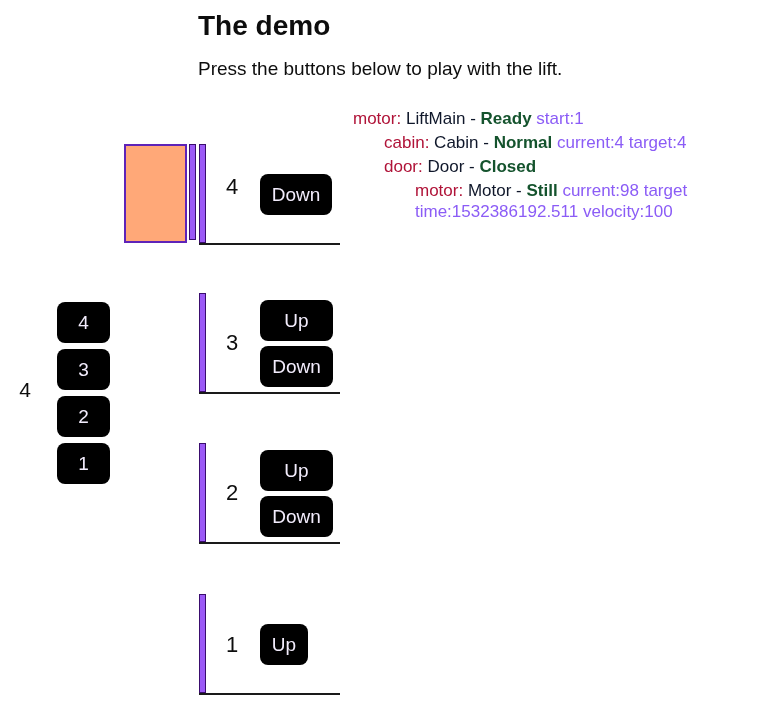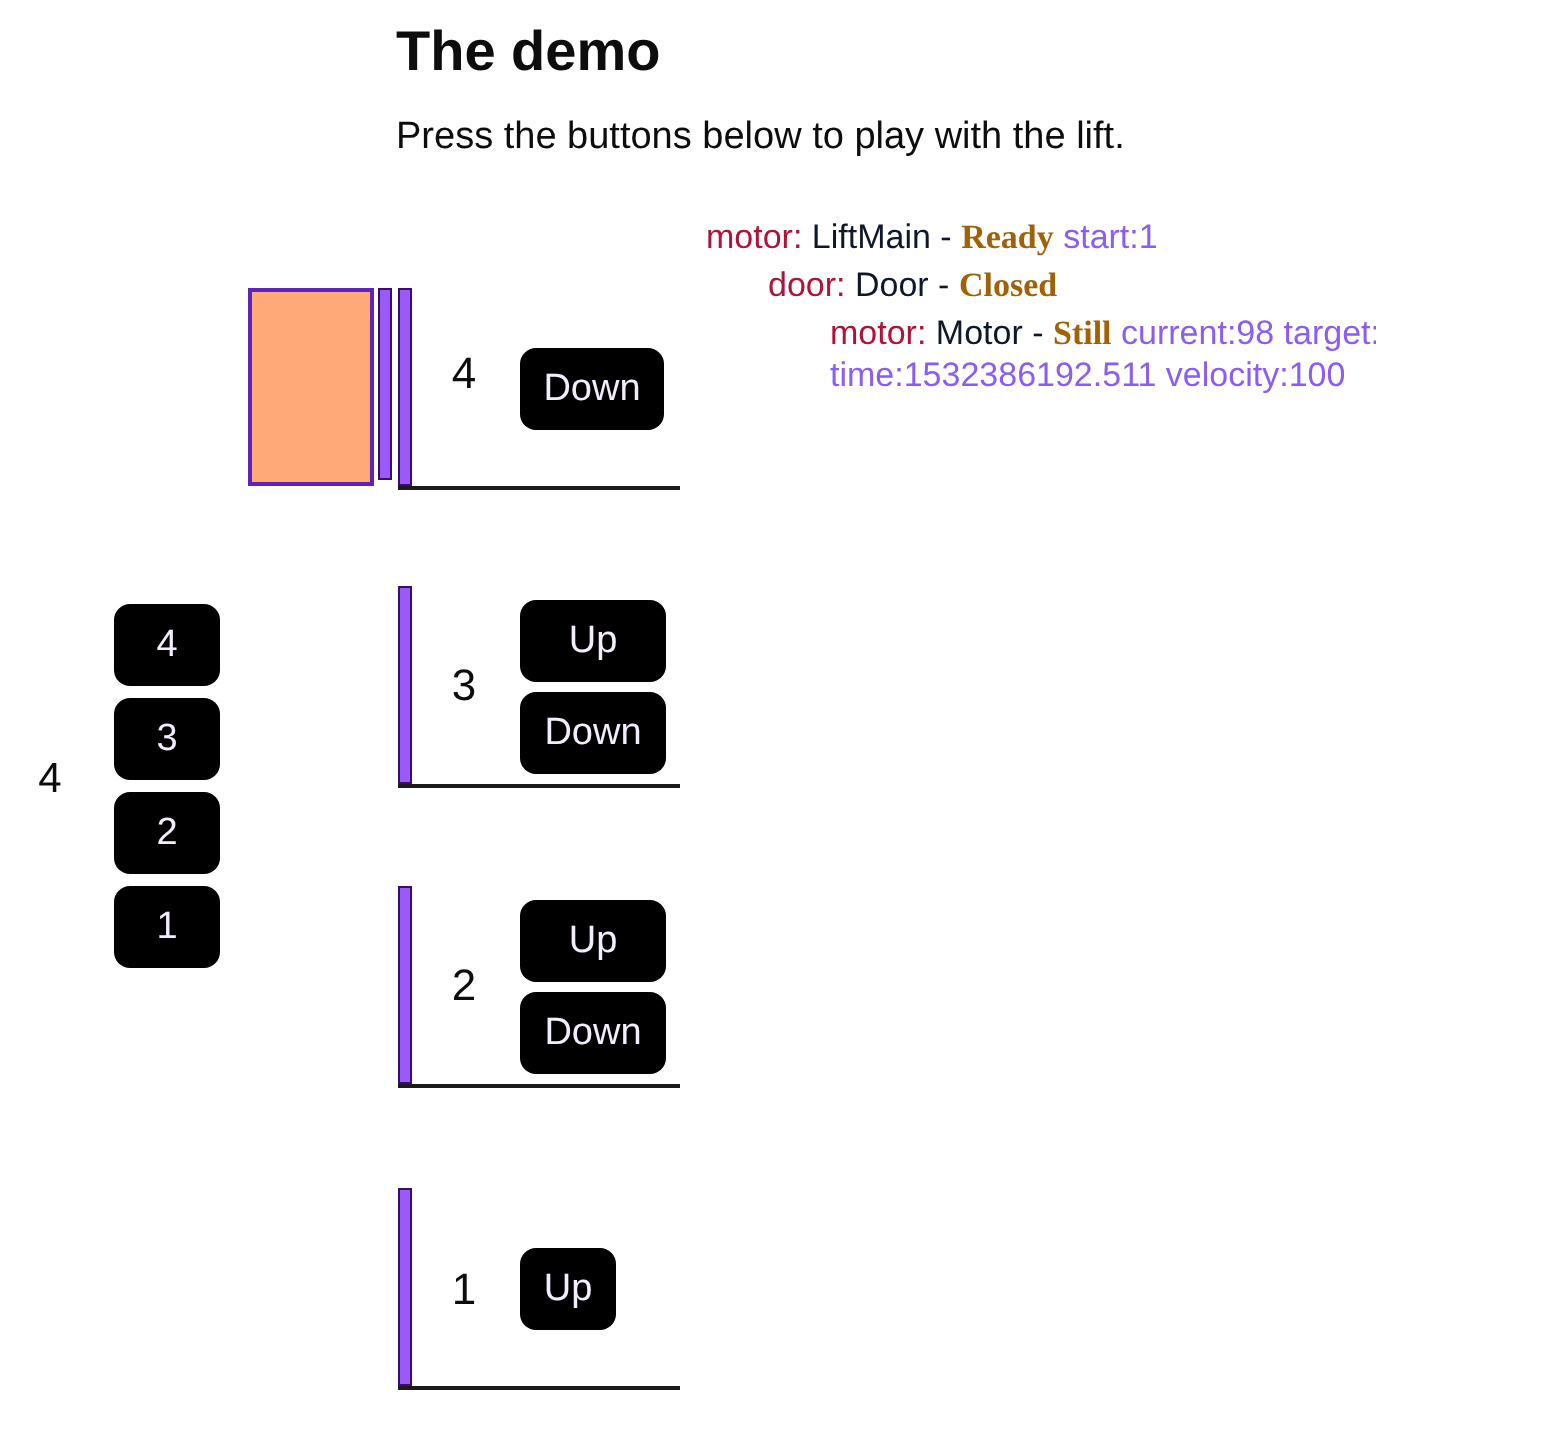--- a/index.html
+++ b/index.html
@@ -77,21 +77,21 @@
   
   .status-panel {
     position: absolute; left: 353px; top: 108px; width: 400px;
     font-size: 17px; line-height: 21px; color: #000;
   }
   .status-node { margin-bottom: 3px; }
   .ind-1 { padding-left: 31px; }
   .ind-2 { padding-left: 62px; }
   .n-name  { color: #b01338; }
   .n-type  { color: #0f172a; }
-  .n-state { font-weight: 700; color: #a16207; font-family: Liberation Serif, serif; }
+  .n-state { font-weight: 700; color: #14532d; }
   .n-params { color: #8b5cf6; }
 </style>
 </head>
 <body>
 
 <div class="canvas">
 
   <h1 class="page-title">The demo</h1>
   <p class="page-subtitle">Press the buttons below to play with the lift.</p>
 
@@ -144,20 +144,26 @@
   </div>
 
   <div class="status-panel">
     <div class="status-node">
       <span class="n-name">motor:</span>
       <span class="n-type">LiftMain -</span>
       <span class="n-state">Ready</span>
       <span class="n-params">start:1</span>
     </div>
     <div class="status-node ind-1">
+      <span class="n-name">cabin:</span>
+      <span class="n-type">Cabin -</span>
+      <span class="n-state">Normal</span>
+      <span class="n-params">current:4 target:4</span>
+    </div>
+    <div class="status-node ind-1">
       <span class="n-name">door:</span>
       <span class="n-type">Door -</span>
       <span class="n-state">Closed</span>
       <span class="n-params"></span>
     </div>
     <div class="status-node ind-2">
       <span class="n-name">motor:</span>
       <span class="n-type">Motor -</span>
       <span class="n-state">Still</span>
       <span class="n-params">current:98 target:98 time:1532386192.511 velocity:100</span>

